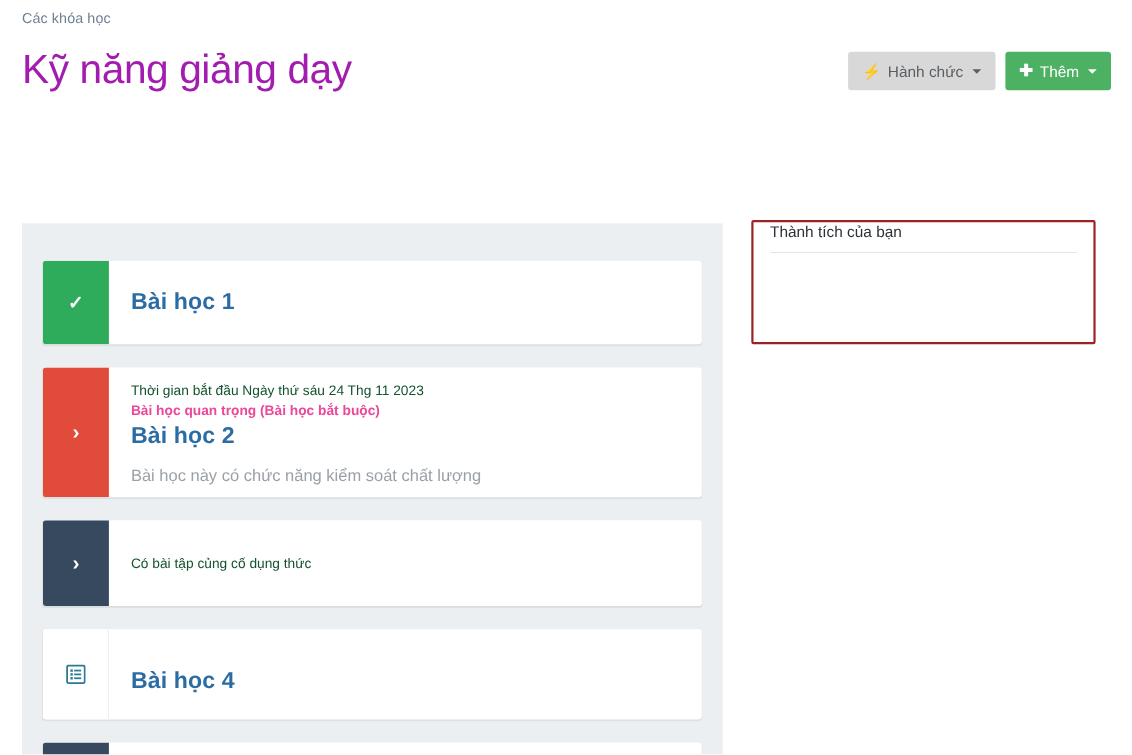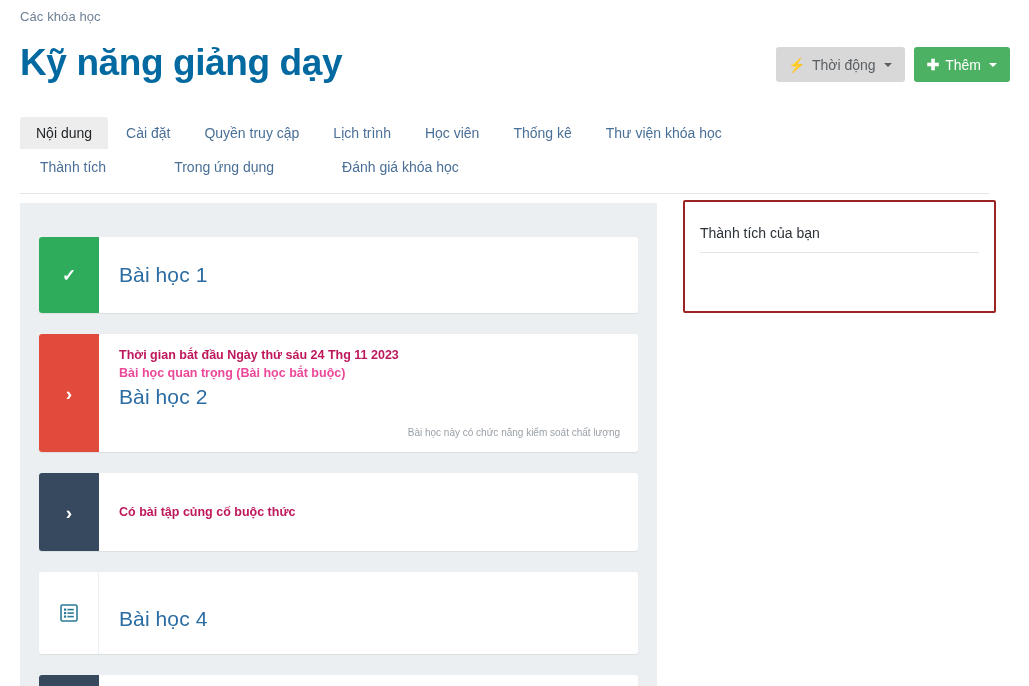--- a/index.html
+++ b/index.html
@@ -17,22 +17,22 @@
   
   .breadcrumb {
     position: absolute; left: 20px; top: 9px;
     font-size: 13px; color: #6f8094; letter-spacing: .1px;
     cursor: pointer;
   }
 
   
   .title-wrap { position: absolute; left: 20px; top: 40px; }
   .page-title {
-    font-size: 37px; line-height: 46px; font-weight: 700;
-    color: #0369a1; letter-spacing: -0.4px; margin: 0;
+    font-size: 37px; line-height: 46px; font-weight: 400;
+    color: #a21caf; letter-spacing: -0.4px; margin: 0;
   }
   .tags-note {
     font-size: 11.5px; color: #57606a; margin-top: 2px; padding-left: 4px;
   }
 
   
   .header-actions {
     position: absolute; right: 19px; top: 47px;
     display: flex; align-items: center; gap: 9px;
   }
@@ -98,48 +98,48 @@
   .card-icon.green { background: #2eab5b; }
   .card-icon.red   { background: #e04b3b; }
   .card-icon.navy  { background: #36495e; }
   .card-icon.plain { background: #ffffff; border-right: 1px solid #eceff1; }
   .card-body {
     flex: 1 1 auto;
     padding: 13px 18px 11px 20px;
     display: flex; flex-direction: column; justify-content: center;
   }
   .card-meta {
-    font-size: 12.5px; color: #be185d; font-weight: bold;
+    font-size: 12.5px; color: #14532d; font-weight: normal;
     line-height: 17px; margin-bottom: 1px;
   }
   .card-meta.alert { color: #ec4899; font-weight: bold; }
   .card-title {
     font-size: 21px; color: #2b6ca3; line-height: 28px;
-    font-weight: 400; letter-spacing: .1px;
+    font-weight: 700; letter-spacing: .1px;
   }
   .card-footnote {
-    font-size: 10px; color: #9aa0a6; text-align: right;
+    font-size: 15px; color: #9aa0a6; text-align: left;
     margin-top: 13px; line-height: 17px;
   }
   .card-lesson1 { min-height: 76px; }
   .card-lesson1 .card-body { padding-top: 0; padding-bottom: 0; }
   .card-lesson4 { min-height: 82px; }
   .card-lesson4 .card-body { padding-top: 12px; padding-bottom: 0; }
 
   
   .list-icon { width: 18px; height: 18px; display: block; }
 
   
   .achievements-panel {
     position: absolute; left: 683px; top: 200px;
     width: 313px; height: 113px;
     background: #ffffff;
     border: 2px solid #9c2323;
     border-radius: 2px;
-    padding: 23px 15px 0 15px;
+    padding: 0 15px 0 15px;
   }
   .panel-title {
     font-size: 14px; color: #2b3138;
     padding-bottom: 11px;
     border-bottom: 1px solid #e3e6e8;
   }
   .panel-body { height: 52px; }
 
   .check-glyph { font-size: 17px; line-height: 1; }
   .chevron-glyph { font-size: 19px; line-height: 1; font-weight: bold; }
@@ -151,45 +151,30 @@
 
   <div class="breadcrumb">Các khóa học</div>
 
   <div class="title-wrap">
     <h1 class="page-title">Kỹ năng giảng dạy</h1>
   </div>
 
   <div class="header-actions">
     <button class="btn btn-default">
       <span class="glyph-bolt">⚡</span>
-      <span>Thời động</span>
+      <span>Hành chức</span>
       <span class="caret"></span>
     </button>
     <button class="btn btn-primary">
       <span class="glyph-plus">✚</span>
       <span>Thêm</span>
       <span class="caret"></span>
     </button>
   </div>
 
-  <div class="tabs">
-    <div class="tab active">Nội dung</div>
-    <div class="tab">Cài đặt</div>
-    <div class="tab">Quyền truy cập</div>
-    <div class="tab">Lịch trình</div>
-    <div class="tab">Học viên</div>
-    <div class="tab">Thống kê</div>
-    <div class="tab">Thư viện khóa học</div>
-
-    <div class="tabs-row2">
-      <div class="tab">Thành tích</div>
-      <div class="tab">Trong ứng dụng</div>
-      <div class="tab">Đánh giá khóa học</div>
-    </div>
-  </div>
 
   <div class="content-area">
 
     <div class="lesson-card card-lesson1">
       <div class="card-icon green">
         <span class="check-glyph">✓</span>
       </div>
       <div class="card-body">
         <div class="card-title">Bài học 1</div>
       </div>
@@ -205,21 +190,21 @@
         <div class="card-title">Bài học 2</div>
         <div class="card-footnote">Bài học này có chức năng kiểm soát chất lượng</div>
       </div>
     </div>
 
     <div class="lesson-card">
       <div class="card-icon navy">
         <span class="chevron-glyph">›</span>
       </div>
       <div class="card-body">
-        <div class="card-meta">Có bài tập củng cố buộc thức</div>
+        <div class="card-meta">Có bài tập củng cố dụng thức</div>
       </div>
     </div>
 
     <div class="lesson-card card-lesson4">
       <div class="card-icon plain">
         <svg class="list-icon" viewBox="0 0 18 18" aria-hidden="true">
           <rect x="1" y="1" width="16" height="16" rx="1.5" fill="none" stroke="#2b7a94" stroke-width="1.6"></rect>
           <rect x="4" y="4.5" width="2.2" height="2.2" fill="#2b7a94"></rect>
           <rect x="7.4" y="4.8" width="6.4" height="1.6" fill="#2b7a94"></rect>
           <rect x="4" y="8" width="2.2" height="2.2" fill="#2b7a94"></rect>

